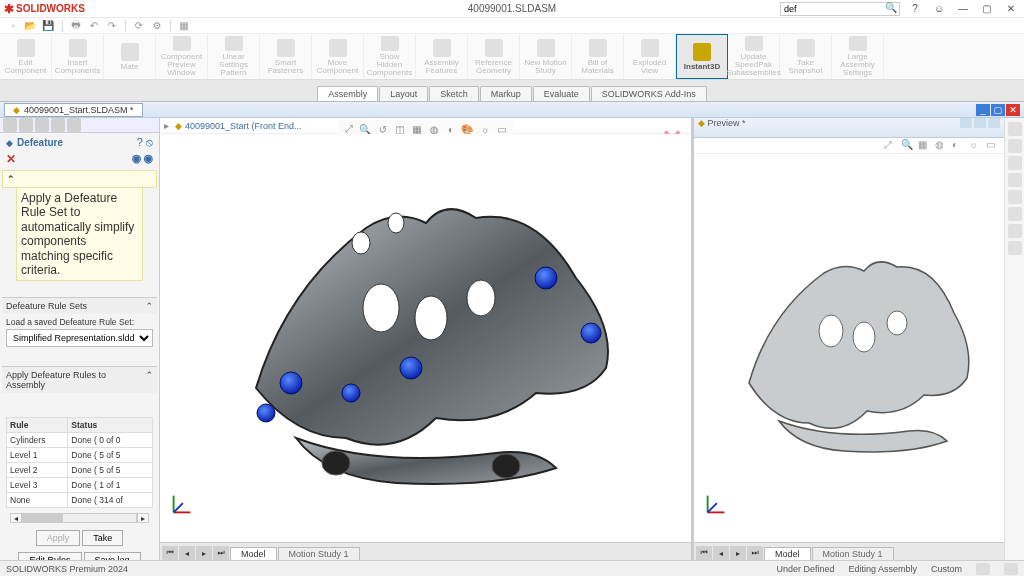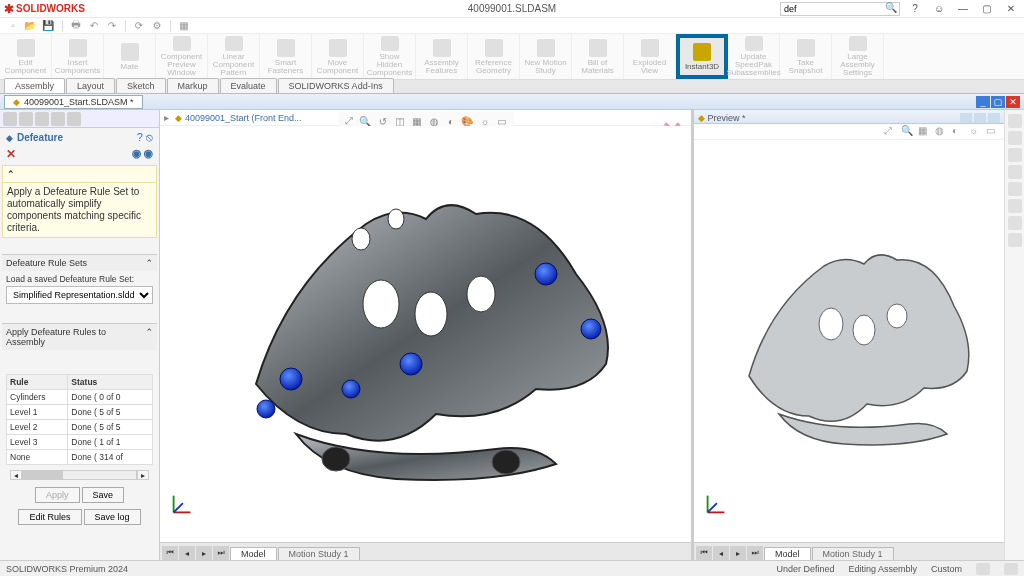--- a/index.html
+++ b/index.html
@@ -17,26 +17,26 @@
   .winbtn { width: 18px; height: 14px; display:flex; align-items:center; justify-content:center; color:#555; font-size:10px; }
 
   
   .qbar { height: 16px; display:flex; align-items:center; gap:4px; padding:0 6px; border-bottom:1px solid #eee;}
   .qbar .qicon { width:14px; height:14px; display:flex; align-items:center; justify-content:center; color:#999; font-size:10px;}
   .qbar .sep { width:1px; height:12px; background:#ddd; margin:0 2px;}
 
   
   .ribbon { height: 46px; background: #fafafa; border-bottom: 1px solid #ddd; display:flex; align-items:stretch; overflow:hidden;}
   .rbtn { width:52px; display:flex; flex-direction:column; align-items:center; justify-content:center; gap:2px; border-right:1px solid #eee; padding:2px; color:#bbb; font-size:8px; text-align:center; line-height:1;}
-  .rbtn.active { background:#e8e8e8; color:#555; border:4px solid #0369a1;}
+  .rbtn.active { background:#e8e8e8; color:#555; border:1px solid #0369a1;font-weight:bold;}
   .rbtn .ricon { width:18px; height:18px; background:#e0e0e0; border-radius:2px;}
   .rbtn.active .ricon { background:#c8a800;}
 
   
-  .tabs2 { height: 14px; background: #e8e8e8; display:flex; align-items:flex-end; padding:0 4px; gap:1px; border-bottom:1px solid #bbb;}
+  .tabs2 { height: 22px; background: #e8e8e8; display:flex; align-items:flex-end; padding:0 4px; gap:1px; border-bottom:1px solid #bbb;justify-content:center;}
   .tab2 { background:#f5f5f5; border:1px solid #bbb; border-bottom:none; padding:2px 10px 2px; font-size:9px; color:#555; border-radius:2px 2px 0 0;}
   .tab2.active { background:#fff; font-weight:500; }
 
   
   .docbar { height: 16px; background: linear-gradient(#e8f0fa,#d6e4f4); display:flex; align-items:center; padding:0 4px; gap:4px; border-bottom:1px solid #bcd;}
   .doctab { background:#fff; border:1px solid #9ab; padding:1px 8px; font-size:9px; display:flex; align-items:center; gap:4px;}
   .docbar-right { margin-left:auto; display:flex; gap:1px;}
   .docbar-right .wb { width:14px; height:12px; display:flex; align-items:center; justify-content:center; font-size:9px; }
   .wb.min{background:#3b7dd8;color:#fff;} .wb.max{background:#3b7dd8;color:#fff;} .wb.close{background:#d9372c;color:#fff;}
 
@@ -46,21 +46,21 @@
   
   .fm { width:160px; background:#f4f4f4; border-right:1px solid #ccc; display:flex; flex-direction:column; font-size:9px;}
   .fm-toolbar { height:18px; background:#eef; border-bottom:1px solid #ccd; display:flex; align-items:center; gap:2px; padding:0 3px;}
   .fm-toolbar .ti { width:14px; height:14px; background:#d0d0d0; border-radius:2px;}
   .pm-head { display:flex; align-items:center; justify-content:space-between; padding:3px 6px; background:#f4f4f4;}
   .pm-head .hname { color:#3a6ea5; font-weight:600; font-size:10px;}
   .pm-head .hicons { display:flex; gap:3px; color:#3a6ea5; font-size:11px;}
   .pm-x { color:#c0392b; font-weight:bold; padding:0 6px; font-size:12px; display:flex; justify-content:space-between;}
   .pm-x .nav { color:#3a6ea5; font-size:11px; display:flex; gap:2px;}
   .step-hdr { background:#fffde7; border:1px solid #e8e0a0; margin:4px 2px 0; padding:3px 4px; font-weight:600; font-size:9px; display:flex; justify-content:space-between;}
-  .step-body { background:#fffde7; border:1px solid #e8e0a0; border-top:none; margin:0 2px; padding:3px 4px; font-size:10px; line-height:1.2;}
+  .step-body { background:#fffde7; border:1px solid #e8e0a0; border-top:none; margin:0 16px; padding:3px 4px; font-size:12px; line-height:1.2;}
   .sect-hdr { background:#eee; margin:16px 2px 0; padding:3px 4px; font-size:9px; display:flex; justify-content:space-between; border-top:1px solid #ccc;}
   .sect-body { margin:0 2px; padding:3px 4px; font-size:8.5px;}
   .combo { width:100%; border:1px solid #bbb; background:#fff; font-size:9px; padding:2px; margin-top:2px;}
   .rules-table { width:100%; border-collapse:collapse; margin-top:21px; font-size:8.5px; background:#fff;}
   .rules-table th, .rules-table td { border:1px solid #ddd; padding:2px 3px; text-align:left;}
   .rules-table th { background:#f0f0f0; font-weight:600;}
   .btnrow { display:flex; gap:2px; justify-content:center; margin:6px 0;}
   .btnrow button { font-size:9px; padding:2px 10px; border:1px solid #aaa; background:#f6f6f6;}
   .btnrow button.disabled { color:#aaa;}
   .hscroll { height:12px; display:flex; align-items:center; padding:0 2px; margin:4px 2px 0;}
@@ -78,21 +78,21 @@
   .canvas { flex:1; position:relative; background:#fff; overflow:hidden;}
   .triad { position:absolute; left:8px; bottom:24px; width:28px; height:28px;}
   .triad svg { width:100%; height:100%;}
   .vp-tabs { height:18px; background:#e8e8e8; display:flex; align-items:flex-end; gap:1px; padding:0 2px; border-top:1px solid #ccc;}
   .vp-tabs .navbtn { width:16px; height:14px; background:#d0d0d0; display:flex; align-items:center; justify-content:center; font-size:8px;}
   .vtab { background:#fff; border:1px solid #bbb; border-bottom:none; padding:1px 10px; font-size:9px;}
   .vtab.inactive { background:#eee; color:#666;}
 
   
   .preview { width:310px; display:flex; flex-direction:column; background:#fff;}
-  .pv-titlebar { height:14px; background:linear-gradient(#eef3fa,#dde7f4); display:flex; align-items:flex-end; padding:0 4px; font-size:9px; color:#556; justify-content:space-between; border-bottom:1px solid #bcd;}
+  .pv-titlebar { height:20px; background:linear-gradient(#eef3fa,#dde7f4); display:flex; align-items:flex-start; padding:0 4px; font-size:9px; color:#556; justify-content:space-between; border-bottom:1px solid #bcd;}
   .pv-titlebar .pvbtns { display:flex; gap:2px;}
   .pv-titlebar .pvbtns span{ width:12px; height:10px; background:#cde; display:inline-block;}
   .pv-tools { height:16px; display:flex; align-items:center; justify-content:flex-end; gap:3px; padding:0 4px; border-bottom:1px solid #eee;}
   .pv-tools .vt { width:14px; height:14px; color:#999; font-size:10px;}
   .pv-canvas { flex:1; position:relative; background:#fff;}
 
   
   .rvt { width:20px; background:#f5f5f5; border-left:1px solid #ddd; display:flex; flex-direction:column; align-items:center; gap:3px; padding-top:4px;}
   .rvt .rv { width:14px; height:14px; background:#e0e0e0; border-radius:2px;}
 
@@ -154,21 +154,21 @@
   <div class="rbtn">
       <div class="ricon"></div>
       <span>Mate</span>
     </div>
   <div class="rbtn">
       <div class="ricon"></div>
       <span>Component Preview Window</span>
     </div>
   <div class="rbtn">
       <div class="ricon"></div>
-      <span>Linear Component Pattern</span>
+      <span>Linear Settings Pattern</span>
     </div>
   <div class="rbtn">
       <div class="ricon"></div>
       <span>Smart Fasteners</span>
     </div>
   <div class="rbtn">
       <div class="ricon"></div>
       <span>Move Component</span>
     </div>
   <div class="rbtn">
@@ -313,21 +313,21 @@
             </tr>
         </tbody>
       </table>
       <div class="hscroll">
         <div class="ar">◂</div>
         <div class="track"></div>
         <div class="ar">▸</div>
       </div>
       <div class="btnrow">
         <button class="disabled">Apply</button>
-        <button>Save</button>
+        <button>Take</button>
       </div>
       <div class="btnrow">
         <button>Edit Rules</button>
         <button>Save log</button>
       </div>
     </div>
   </div>
 
   <div class="vp">
     <div class="vp-head">

